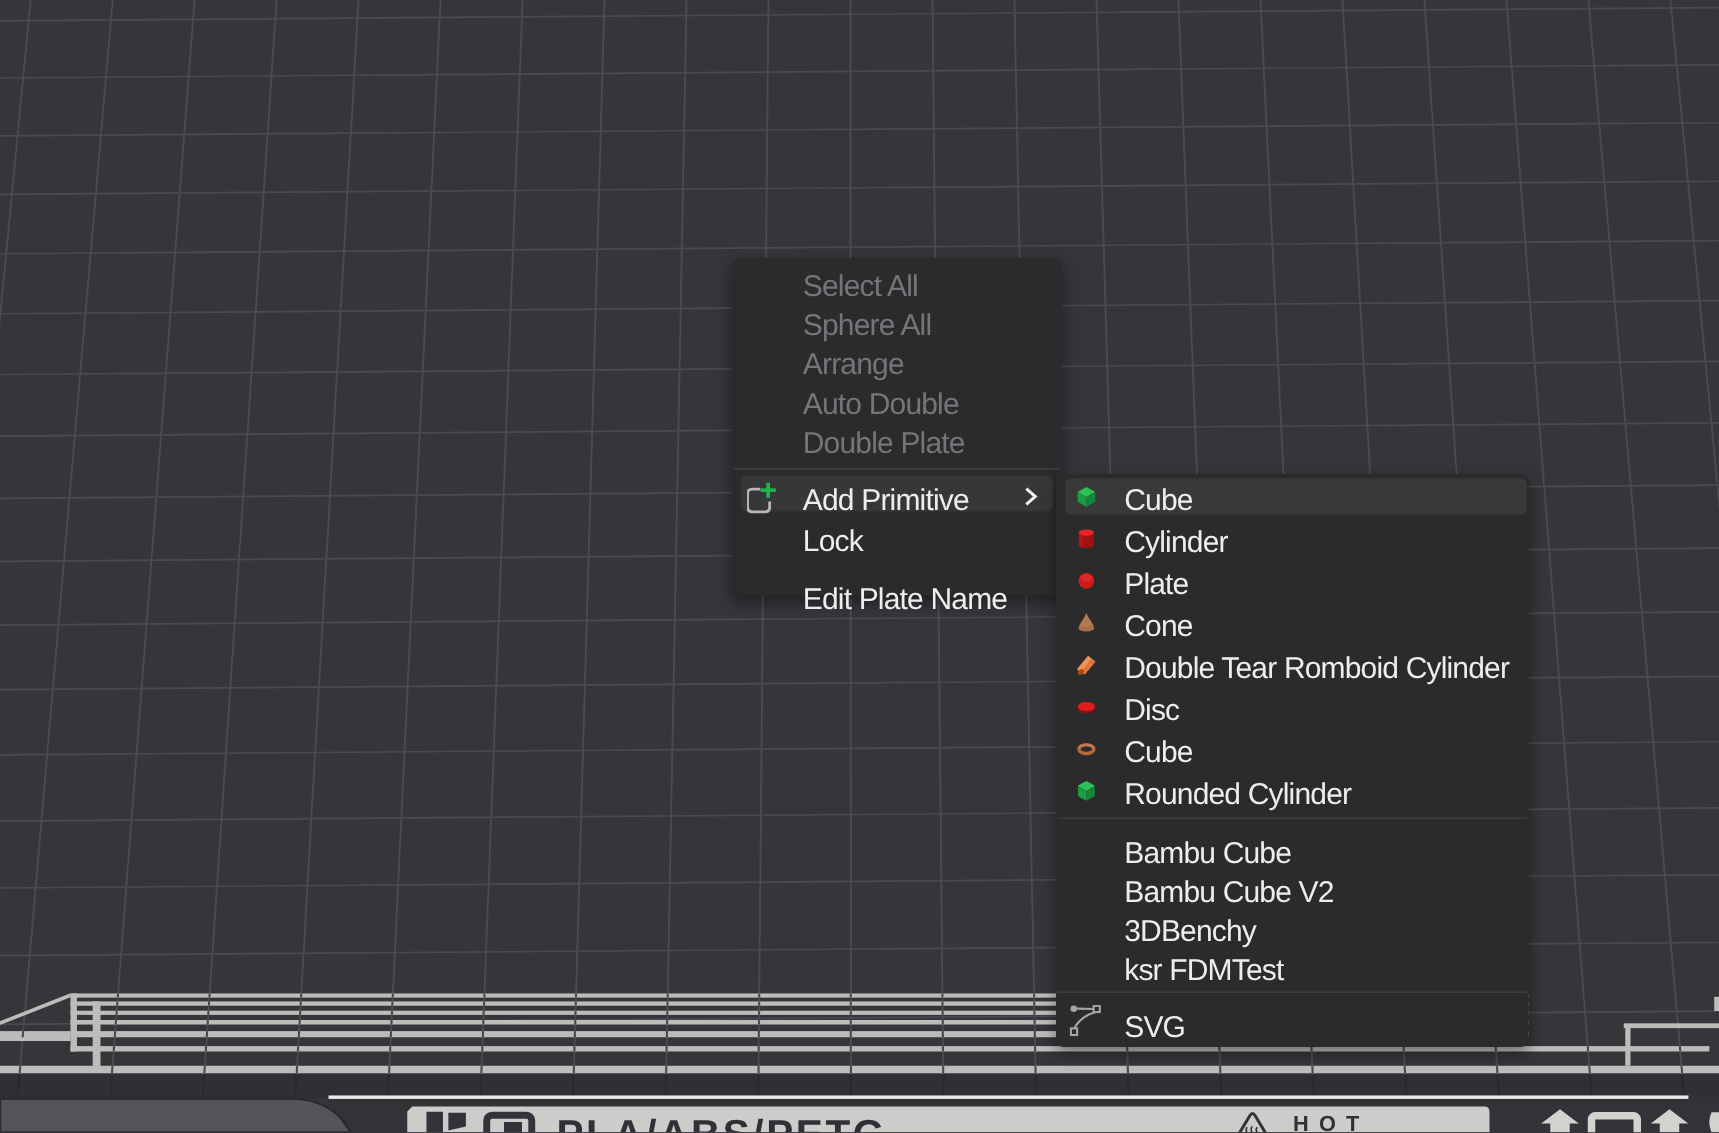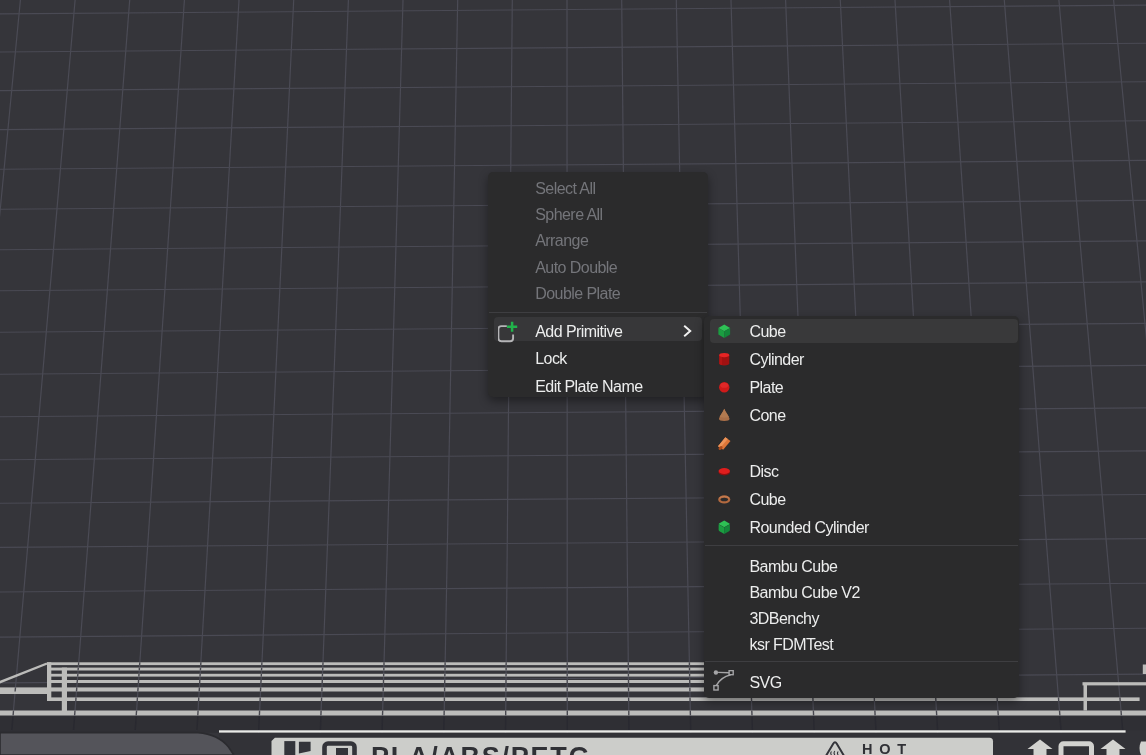--- a/index.html
+++ b/index.html
@@ -1,20 +1,20 @@
 <!DOCTYPE html>
 <html><head>
 <meta charset="utf-8">
 <style>
 html,body{margin:0;padding:0;background:#35353a;}
 *{box-sizing:border-box;}
 #stage{position:relative;width:1146px;height:755px;overflow:hidden;background:#35353a;
   font-family:"Liberation Sans",sans-serif;}
 .menu{position:absolute;background:#2b2b2c;border-radius:5px;box-shadow:0 4px 10px rgba(0,0,0,.4);}
-.t{position:absolute;white-space:nowrap;color:#eceded;font-size:16px;letter-spacing:-0.55px;line-height:normal;}
+.t{position:absolute;white-space:nowrap;color:#eceded;font-size:20px;letter-spacing:-0.55px;line-height:normal;}
 .t.dis{color:#74757a;}
 </style>
 </head>
 <body>
 <div id="stage">
 <svg width="1146" height="755" viewBox="0 0 1146 755" style="position:absolute;left:0;top:0">
 <line x1="20.4" y1="0" x2="-52.3" y2="755" stroke="#4b4b55" stroke-width="1.2"></line>
 <line x1="75.1" y1="0" x2="9.6" y2="755" stroke="#4b4b55" stroke-width="1.2"></line>
 <line x1="129.7" y1="0" x2="71.6" y2="755" stroke="#4b4b55" stroke-width="1.2"></line>
 <line x1="184.4" y1="0" x2="133.6" y2="755" stroke="#4b4b55" stroke-width="1.2"></line>
@@ -230,21 +230,21 @@
 <div class="menu" style="left:488.0px;top:172.0px;width:219.5px;height:225px">
 <div class="t dis" style="left:47.2px;top:7.5px">Select All</div>
 <div class="t dis" style="left:47.2px;top:33.8px">Sphere All</div>
 <div class="t dis" style="left:47.2px;top:60.2px">Arrange</div>
 <div class="t dis" style="left:47.2px;top:86.5px">Auto Double</div>
 <div class="t dis" style="left:47.2px;top:112.8px">Double Plate</div>
 <div style="position:absolute;left:1px;right:1px;top:139.6px;height:1px;background:#3e3e41"></div>
 <div style="position:absolute;left:5.6px;top:144.6px;width:208.4px;height:24.5px;background:#373739;border-radius:4px"></div>
 <div class="t " style="left:47.2px;top:151.2px">Add Primitive</div>
 <div class="t " style="left:47.2px;top:178.3px">Lock</div>
-<div class="t " style="left:47.2px;top:206px">Edit Plate Name</div>
+<div class="t " style="left:47.2px;top:217px">Edit Plate Name</div>
 <svg width="24" height="24" viewBox="0 0 24 24" style="position:absolute;left:10px;top:146.8px">
         <path d="M8.8,7.1 H3.4 Q0.4,7.1 0.4,10.1 V19.2 Q0.4,22.2 3.4,22.2 H12.1 Q15.1,22.2 15.1,19.2 V15.4" fill="none" stroke="#b5b5b7" stroke-width="1.9"></path>
         <path d="M14.1,2.8 V12.8 M9,7.8 H19.2" fill="none" stroke="#21b24b" stroke-width="2.5"></path>
       </svg>
 <svg width="10" height="14" viewBox="0 0 10 14" style="position:absolute;left:194.2px;top:152.4px">
         <path d="M2.2,1.8 L8.2,7 L2.2,12.2" fill="none" stroke="#f0f0f0" stroke-width="2"></path>
       </svg>
 </div>
 
 <div class="menu" style="left:703.8px;top:315.9px;width:315.2px;height:382.2px">
@@ -264,20 +264,21 @@
 <div class="t" style="left:45.7px;top:63.3px">Plate</div>
 <svg width="14.5" height="14.5" viewBox="0 0 17 17" style="position:absolute;left:13.0px;top:64.4px">
         <circle cx="8.5" cy="8.5" r="6.1" fill="#cf1a1a"></circle>
         <ellipse cx="8.5" cy="6.2" rx="4.6" ry="3" fill="#e22c2c" opacity="0.85"></ellipse>
       </svg>
 <div class="t" style="left:45.7px;top:91.3px">Cone</div>
 <svg width="14.5" height="14.5" viewBox="0 0 17 17" style="position:absolute;left:13.0px;top:92.4px">
         <path d="M8.5,0.9 C9.9,5 13.8,8.4 14.7,12.7 a6.2,2.6 0 0 1 -12.4,0 C3.2,8.4 7.1,5 8.5,0.9 Z" fill="#a96f48"></path>
         <path d="M8.5,0.9 C9.7,4.4 12.4,7.3 13.8,10.4 C11.5,11.8 5.5,11.8 3.2,10.4 C4.6,7.3 7.3,4.4 8.5,0.9 Z" fill="#b27a50"></path>
       </svg>
+<div class="t" style="left:45.7px;top:119.3px">Double Tear Romboid Cylinder</div>
 <svg width="14.5" height="14.5" viewBox="0 0 17 17" style="position:absolute;left:13.0px;top:120.4px">
         <path d="M1.2,11.9 L9.8,1.6 L15.8,5.9 L7.2,16.2 Z" fill="#dd7638"></path>
         <path d="M1.2,11.9 L9.8,1.6 L12.6,3.6 L4,13.9 Z" fill="#ec9459"></path>
         <ellipse cx="4.2" cy="14.05" rx="2.65" ry="1.85" fill="#aa4a1b" transform="rotate(-40 4.2 14.05)"></ellipse>
       </svg>
 <div class="t" style="left:45.7px;top:147.3px">Disc</div>
 <svg width="14.5" height="14.5" viewBox="0 0 17 17" style="position:absolute;left:13.0px;top:148.4px">
         <ellipse cx="8.5" cy="10.1" rx="6.7" ry="3.3" fill="#8f0f0f"></ellipse>
         <ellipse cx="8.5" cy="8.2" rx="6.7" ry="3.5" fill="#e01d1d"></ellipse>
       </svg>

